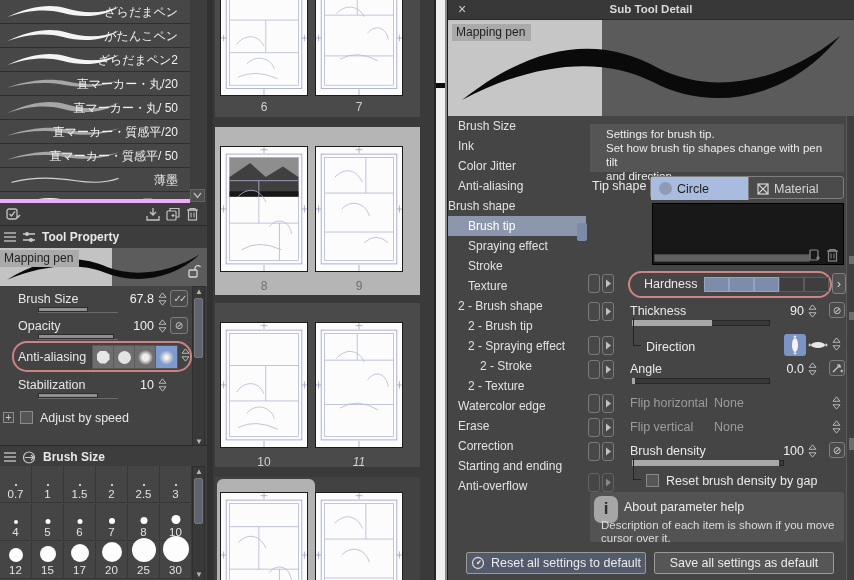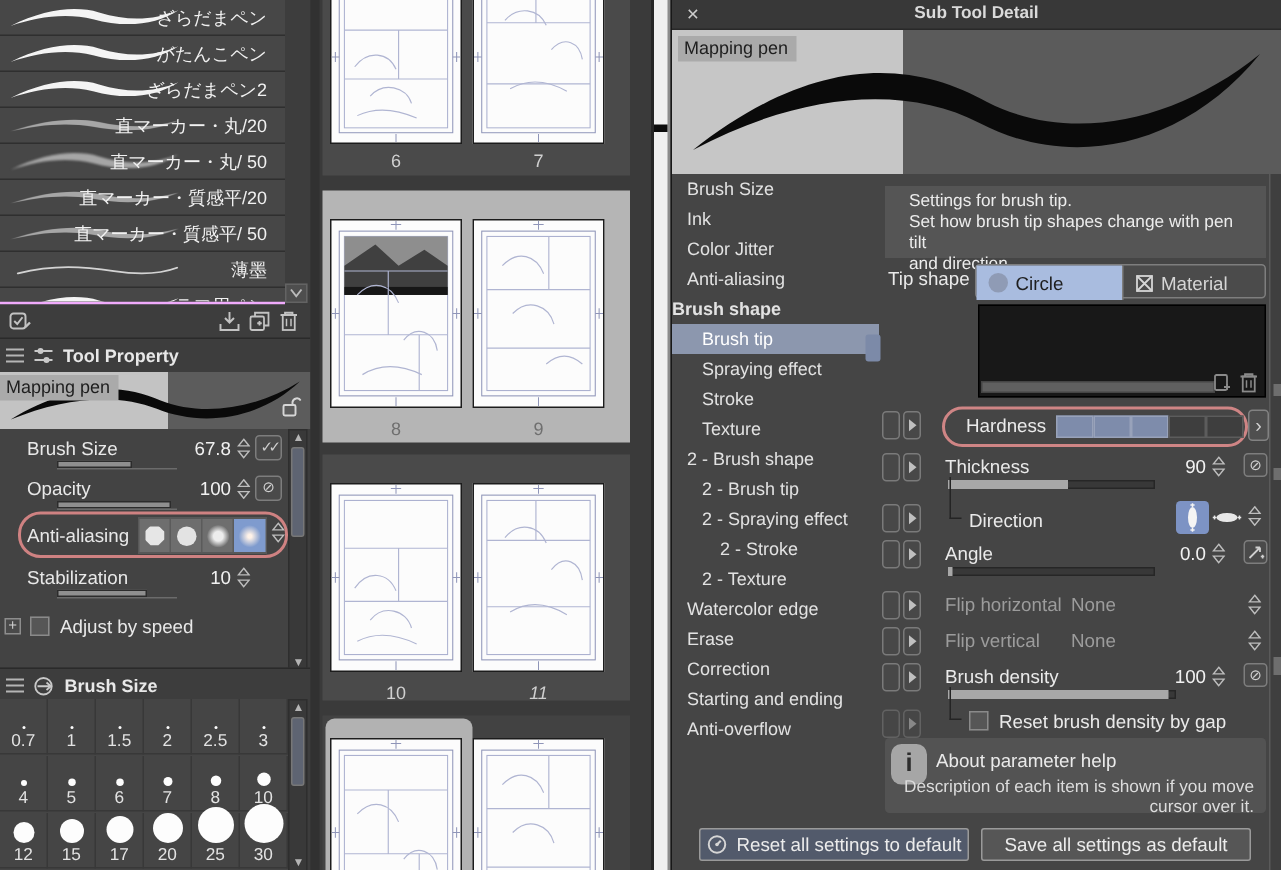--- a/index.html
+++ b/index.html
@@ -1,21 +1,21 @@
 <!DOCTYPE html>
 <html><head>
 <meta charset="utf-8">
 <style>
   html,body{margin:0;padding:0;background:#222;}
   *{box-sizing:border-box;font-family:"Liberation Sans","DejaVu Sans",sans-serif;}
   #root{position:relative;width:854px;height:580px;background:#3d3d3d;overflow:hidden;color:#e6e6e6;font-size:12px;}
   .abs{position:absolute;}
   svg{display:block;}
   
-  #brush-panel{left:0;top:0;width:190px;height:203px;overflow:hidden;border-bottom:2px solid #f0abfc;}
+  #brush-panel{left:0;top:0;width:190px;height:203px;overflow:hidden;border-bottom:4px solid #f0abfc;}
   .brush-row{position:relative;height:24px;background:#474747;border-bottom:1px solid #2f2f2f;display:flex;align-items:center;}
   .brush-row svg{position:absolute;left:4px;top:3px;width:120px;height:18px;}
   .brush-label{position:absolute;right:12px;top:4px;color:#f1f1f1;font-size:12px;white-space:nowrap;}
   #brush-scroll-down{left:190px;top:189px;width:15px;height:13px;background:#4e4e4e;border:1px solid #636363;display:flex;align-items:center;justify-content:center;}
   #brush-foot{left:0;top:203px;width:207px;height:23px;background:#3d3d3d;border-bottom:1px solid #2a2a2a;}
   .foot-ic{position:absolute;top:4px;width:15px;height:15px;color:#c3c3c3;}
   
   #tool-prop{left:0;top:226px;width:207px;height:219px;background:#3d3d3d;}
   .panel-head{position:relative;height:22px;display:flex;align-items:center;gap:6px;padding-left:4px;background:#3d3d3d;}
   .panel-title{font-weight:bold;color:#e8e8e8;font-size:12px;}
@@ -548,21 +548,21 @@
             <path d="M14 80 C95 16 160 20 210 48 C265 76 335 62 392 16 C338 82 262 92 205 62 C155 36 85 42 14 80 Z" fill="#0a0a0a"></path>
           </svg>
         </div>
       <div class="tool-chip" style="left:4px;top:4px;">Mapping pen</div>
     </div>
     <div class="abs" id="dlg-list">
         <div class="cat-item" style="padding-left: 10px;">Brush Size</div>
         <div class="cat-item" style="padding-left: 10px;">Ink</div>
         <div class="cat-item" style="padding-left: 10px;">Color Jitter</div>
         <div class="cat-item" style="padding-left: 10px;">Anti-aliasing</div>
-        <div class="cat-item" style=" font-weight: bold;">Brush shape</div>
+        <div class="cat-item" style="">Brush shape</div>
         <div class="cat-item cat-sel" style="padding-left: 20px;">Brush tip</div>
         <div class="cat-item" style="padding-left: 20px;">Spraying effect</div>
         <div class="cat-item" style="padding-left: 20px;">Stroke</div>
         <div class="cat-item" style="padding-left: 20px;">Texture</div>
         <div class="cat-item" style="padding-left: 10px;">2 - Brush shape</div>
         <div class="cat-item" style="padding-left: 20px;">2 - Brush tip</div>
         <div class="cat-item" style="padding-left: 20px;">2 - Spraying effect</div>
         <div class="cat-item" style="padding-left: 32px;">2 - Stroke</div>
         <div class="cat-item" style="padding-left: 20px;">2 - Texture</div>
         <div class="cat-item" style="padding-left: 10px;">Watercolor edge</div>
@@ -741,21 +741,21 @@
             <path d="M1 0.5 L6 4.5 L1 8.5 Z" fill="#c0c0c0"></path>
           </svg>
         </div>
         <div class="elbow" style="left: 47px; top: 342px; width: 1px; height: 22px;"></div>
         <div class="elbow" style="left: 47px; top: 363px; width: 8px; height: 1px;"></div>
         <div class="checkbox abs" style="left: 60px; top: 358px;"></div>
         <div class="set-label abs" style="left: 80px; top: 358px;">Reset brush density by gap</div>
         <div class="infobox abs">
           <div class="iicon">i</div>
           <div class="set-label" style="position: absolute; left: 34px; top: 8px;">About parameter help</div>
-          <div style="position: absolute; left: 0; top: 27px; width: 246px; font-size: 11.5px; line-height: 13px; color: rgb(220, 220, 220); text-align: right;">Description of each item is shown if you move cursor over it.</div>
+          <div style="position: absolute; left: 11px; top: 27px; width: 246px; font-size: 11.5px; line-height: 13px; color: rgb(220, 220, 220);">Description of each item is shown if you move cursor over it.</div>
         </div>
       </div>
     <div class="dlg-btn" id="btn-reset">
       <span id="reset-ic" style="color: rgb(214, 214, 214);">
           <svg width="14" height="14" viewBox="0 0 14 14">
             <circle cx="7" cy="7" r="5.5" fill="none" stroke="currentColor" stroke-width="1.3"></circle>
             <path d="M7 7 L9.5 4.5" stroke="currentColor" stroke-width="1.4"></path>
             <circle cx="7" cy="7" r="1.2" fill="currentColor"></circle>
           </svg>
         </span>

